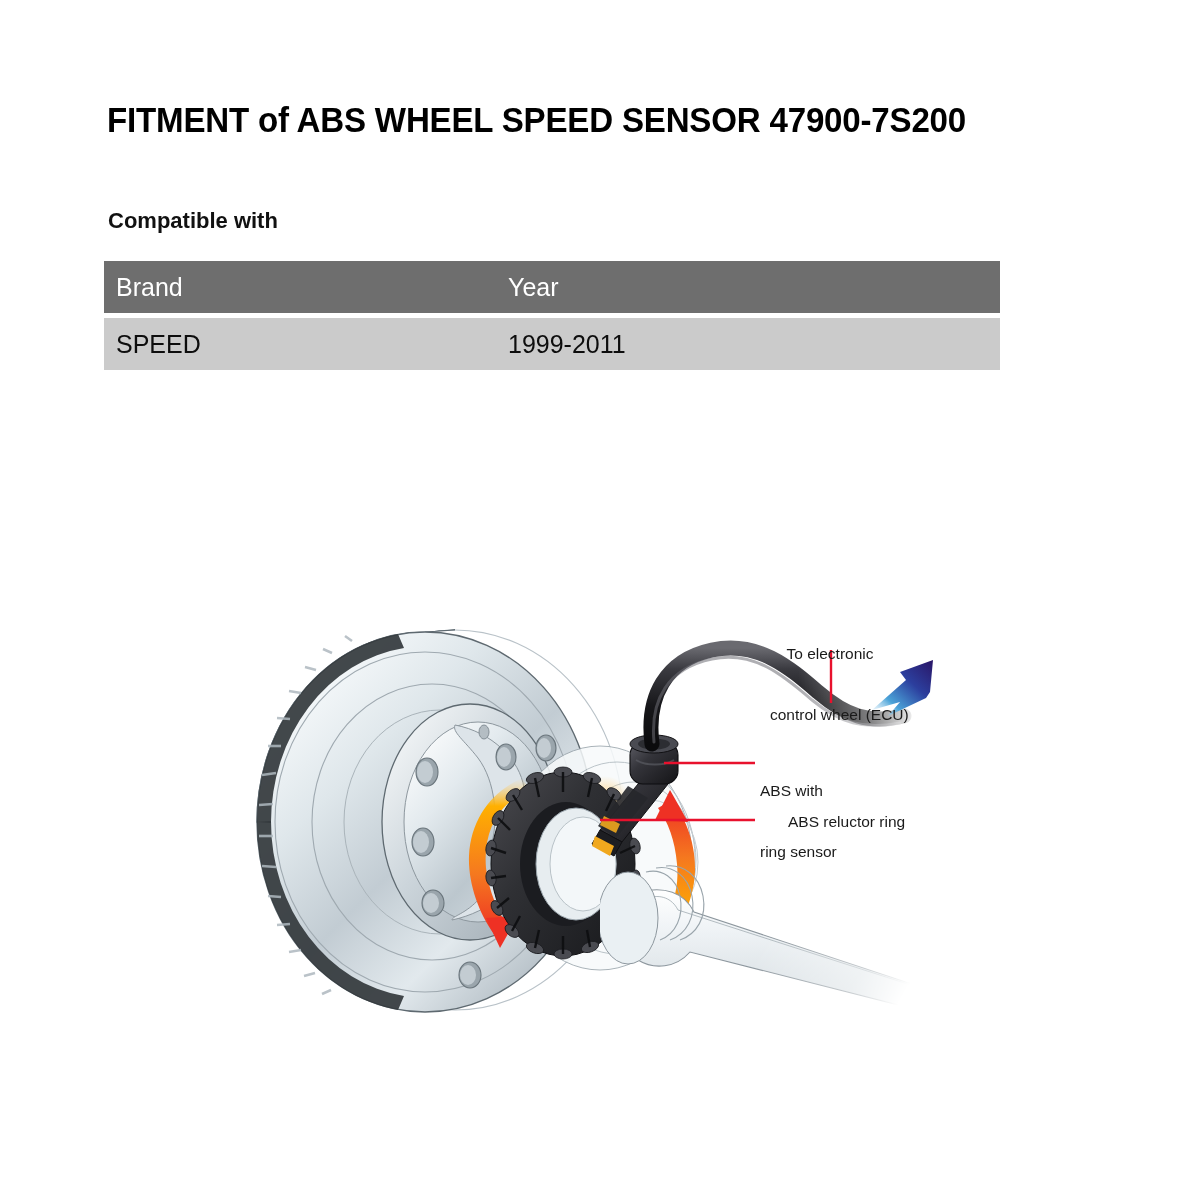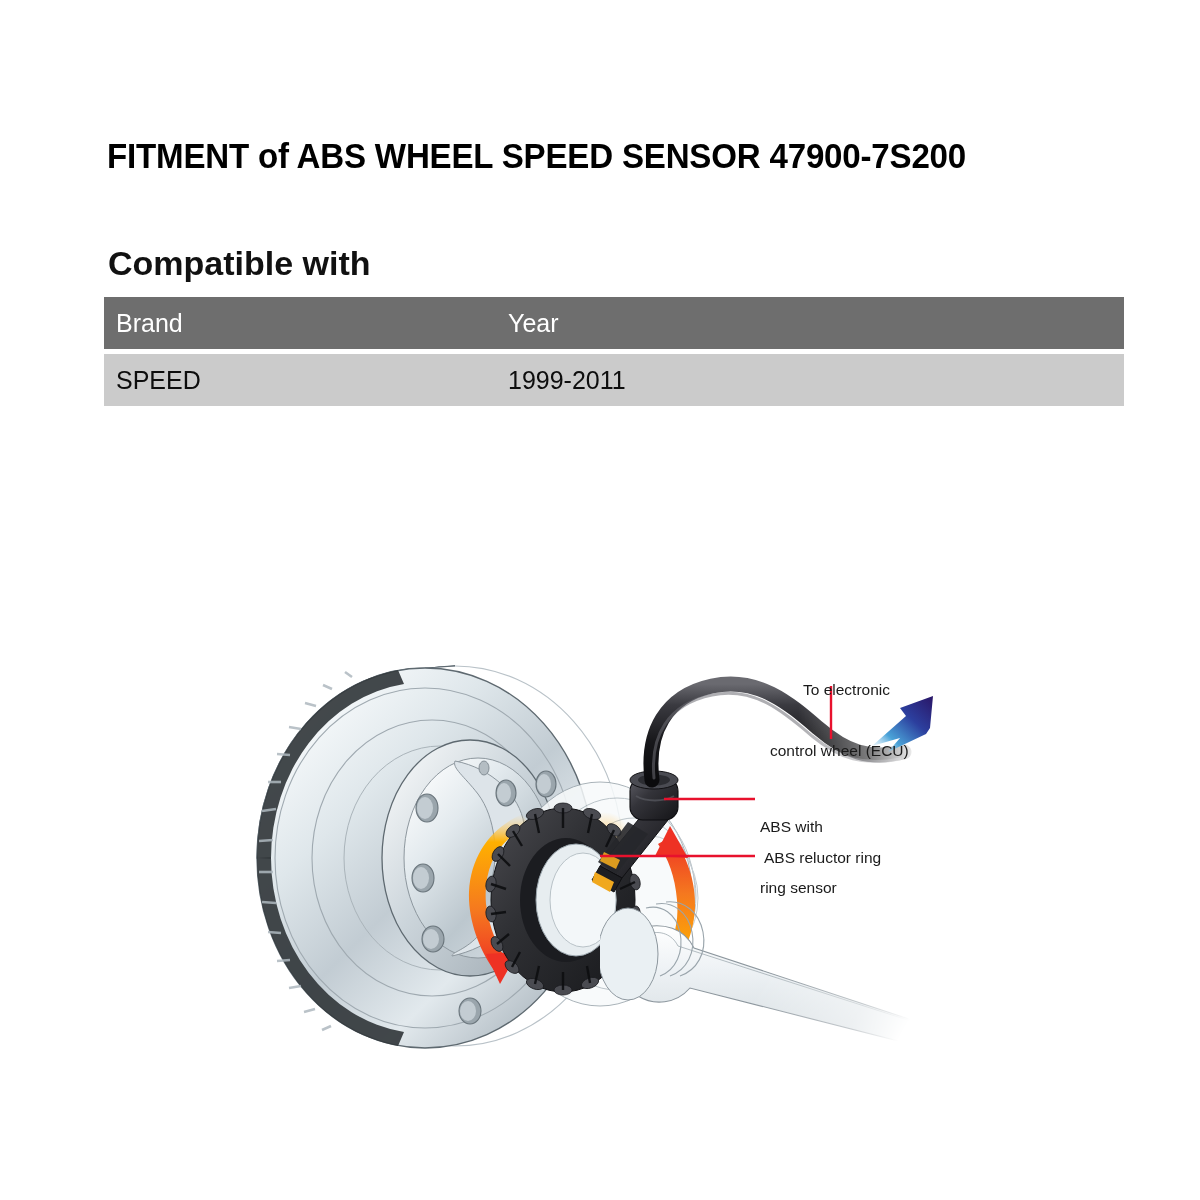--- a/index.html
+++ b/index.html
@@ -11,21 +11,20 @@
     width: 1200px;
     height: 1200px;
     position: relative;
     font-family: "Liberation Sans", sans-serif;
     overflow: hidden;
   }
   #page {
     position: absolute;
     inset: 0;
     background: #ffffff;
-    margin-top: 36px;
   }
 
   
   .title {
     position: absolute;
     left: 107px;
     top: 100px;
     font-size: 35px;
     font-weight: bold;
     color: #000000;
@@ -33,32 +32,32 @@
     white-space: nowrap;
     transform: scaleX(0.945);
     transform-origin: left top;
   }
 
   
   .subtitle {
     position: absolute;
     left: 108px;
     top: 208px;
-    font-size: 34px;
+    font-size: 22px;
     font-weight: bold;
     color: #111111;
     white-space: nowrap;
   }
 
   
   .fit-table {
     position: absolute;
     left: 104px;
     top: 261px;
-    width: 1020px;
+    width: 896px;
   }
   .row {
     display: flex;
     align-items: center;
     box-sizing: border-box;
   }
   .row-head {
     height: 52px;
     background: #6e6e6e;
     color: #ffffff;
@@ -91,29 +90,29 @@
   .callout {
     position: absolute;
     font-size: 15.5px;
     color: #1a1a1a;
     line-height: 1.32;
     white-space: pre;
   }
   .callout.ecu {
     left: 770px;
     top: 603px;
-    text-align: right;
+    text-align: center;
     width: 120px;
   }
   .callout.sensor {
     left: 760px;
     top: 740px;
   }
   .callout.ring {
-    left: 764px;
+    left: 788px;
     top: 812px;
   }
 </style>
 </head>
 <body>
 
 <div id="page">
 
   <div class="title">FITMENT of ABS WHEEL SPEED SENSOR 47900-7S200</div>
 

